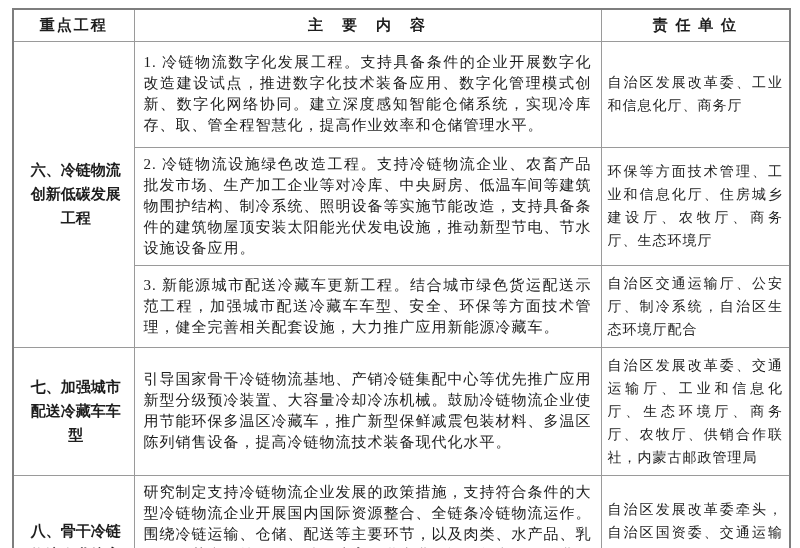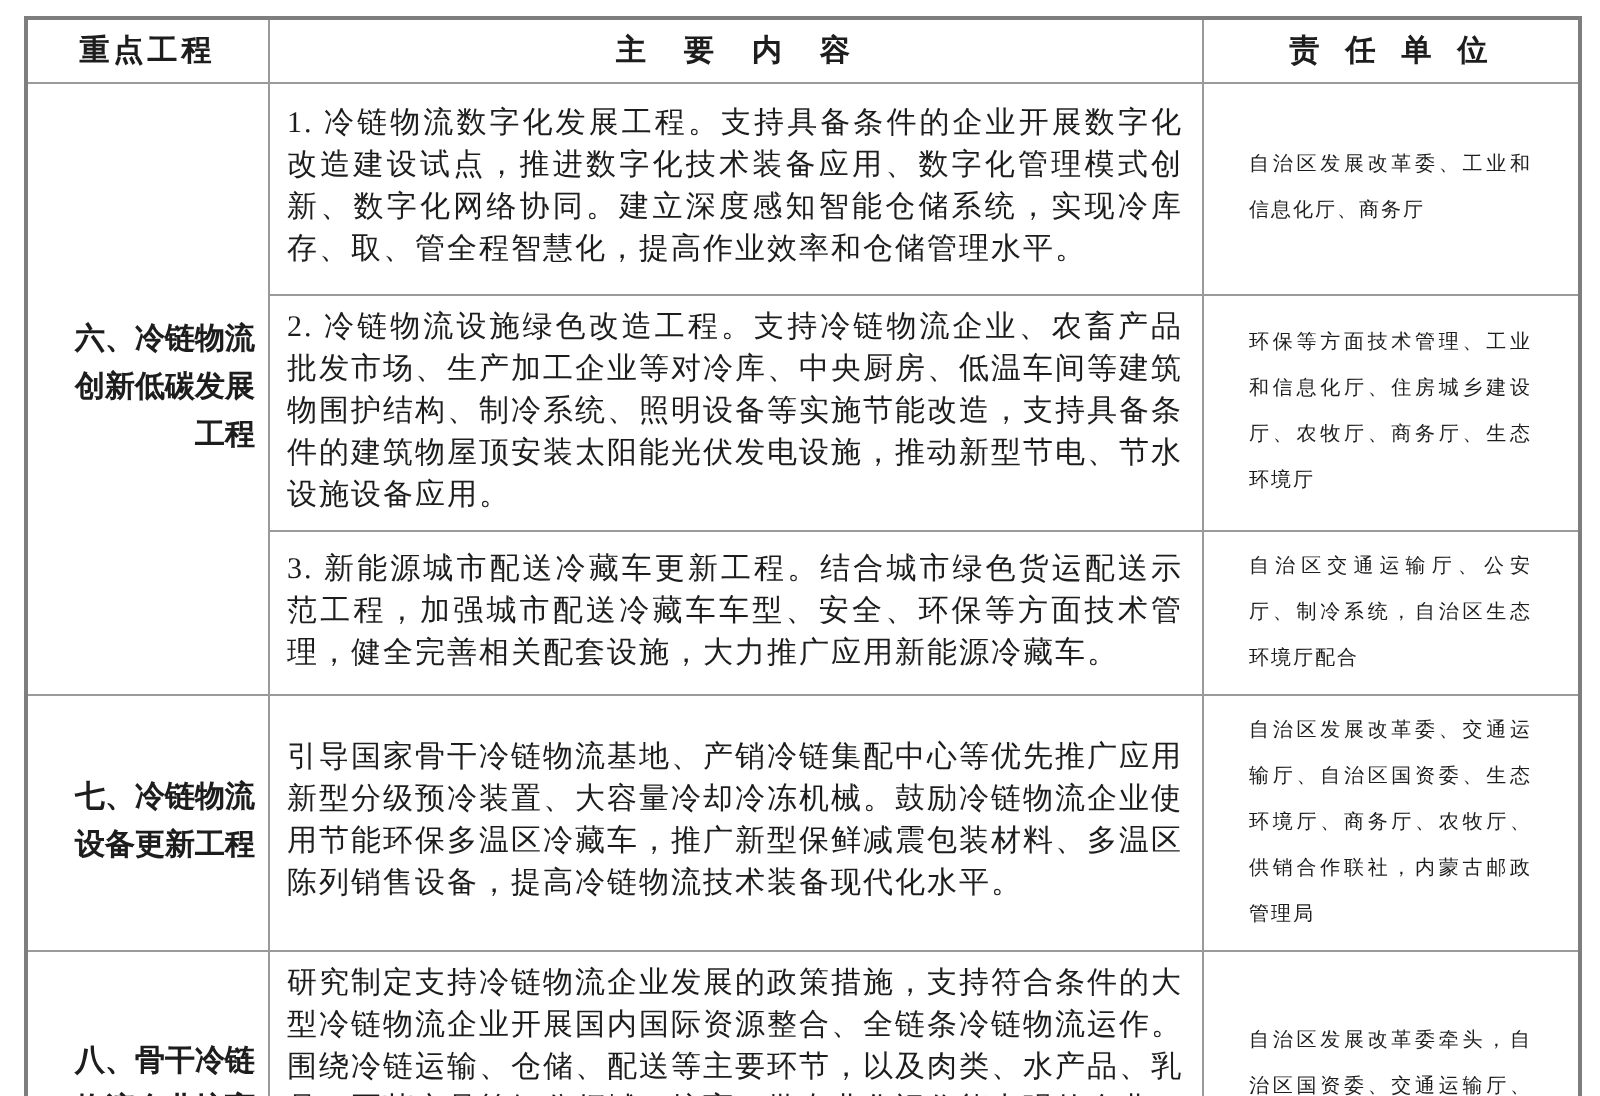--- a/index.html
+++ b/index.html
@@ -33,51 +33,51 @@
   col.c1 { width: 121px; }
   col.c2 { width: 467px; }
   col.c3 { width: 189px; }
   tr.header-row { height: 32px; }
   tr.row-h106 { height: 106px; }
   tr.row-h104 { height: 104px; }
   tr.row-h67  { height: 67px; }
   tr.row-h105 { height: 105px; }
   tr.row-h117 { height: 117px; }
   th.hdr {
-    font-family: Liberation Mono, monospace;
+    font-family: Liberation Serif, serif;
     font-weight: bold;
     font-size: 15px;
     text-align: center;
     letter-spacing: 2px;
     padding: 4px 2px;
   }
   td.proj {
     font-family: "Liberation Sans", "DejaVu Sans", sans-serif;
     font-weight: bold;
     font-size: 15px;
     line-height: 24px;
-    text-align: right;
+    text-align: center;
     padding: 4px 6px 4px 10px;
   }
   td.content {
     font-family: "Liberation Serif", "DejaVu Serif", serif;
     font-size: 15px;
     line-height: 21px;
     text-align: justify;
     text-justify: inter-ideograph;
     padding: 6px 9px;
     letter-spacing: 1px;
   }
   td.unit {
     font-family: "Liberation Serif", "DejaVu Serif", serif;
-    font-size: 10px;
+    font-size: 14px;
     line-height: 23px;
     text-align: justify;
     text-justify: inter-ideograph;
-    padding: 6px 23px;
+    padding: 6px 6px;
     letter-spacing: 1px;
   }
 </style>
 </head>
 <body>
 
 <div class="page">
   <table class="doc-table">
     <colgroup>
       <col class="c1">
@@ -99,23 +99,23 @@
       </tr>
       <tr class="row-h104">
         <td class="content">2. 冷链物流设施绿色改造工程。支持冷链物流企业、农畜产品批发市场、生产加工企业等对冷库、中央厨房、低温车间等建筑物围护结构、制冷系统、照明设备等实施节能改造，支持具备条件的建筑物屋顶安装太阳能光伏发电设施，推动新型节电、节水设施设备应用。</td>
         <td class="unit">环保等方面技术管理、工业和信息化厅、住房城乡建设厅、农牧厅、商务厅、生态环境厅</td>
       </tr>
       <tr class="row-h67">
         <td class="content">3. 新能源城市配送冷藏车更新工程。结合城市绿色货运配送示范工程，加强城市配送冷藏车车型、安全、环保等方面技术管理，健全完善相关配套设施，大力推广应用新能源冷藏车。</td>
         <td class="unit">自治区交通运输厅、公安厅、制冷系统，自治区生态环境厅配合</td>
       </tr>
       <tr class="row-h105">
-        <td class="proj">七、冷链物流设备更新工程</td>
+        <td class="proj">七、加强城市配送冷藏车车型</td>
         <td class="content">引导国家骨干冷链物流基地、产销冷链集配中心等优先推广应用新型分级预冷装置、大容量冷却冷冻机械。鼓励冷链物流企业使用节能环保多温区冷藏车，推广新型保鲜减震包装材料、多温区陈列销售设备，提高冷链物流技术装备现代化水平。</td>
-        <td class="unit">自治区发展改革委、交通运输厅、自治区国资委、生态环境厅、商务厅、农牧厅、供销合作联社，内蒙古邮政管理局</td>
+        <td class="unit">自治区发展改革委、交通运输厅、工业和信息化厅、生态环境厅、商务厅、农牧厅、供销合作联社，内蒙古邮政管理局</td>
       </tr>
       <tr class="row-h117">
         <td class="proj">八、骨干冷链物流企业培育工程</td>
         <td class="content">研究制定支持冷链物流企业发展的政策措施，支持符合条件的大型冷链物流企业开展国内国际资源整合、全链条冷链物流运作。围绕冷链运输、仓储、配送等主要环节，以及肉类、水产品、乳品、医药产品等细分领域，培育一批专业化运作能力强的企业。鼓励冷链物流企业跨界融合，创新业态模式，优化供应链，延伸产业链，提升价值链，培育一批特色鲜明、创新发展的标杆企业。</td>
         <td class="unit">自治区发展改革委牵头，自治区国资委、交通运输厅、商务厅、工业和信息化厅，内蒙古邮政管理局配合</td>
       </tr>
     </tbody>
   </table>
 </div>
 

